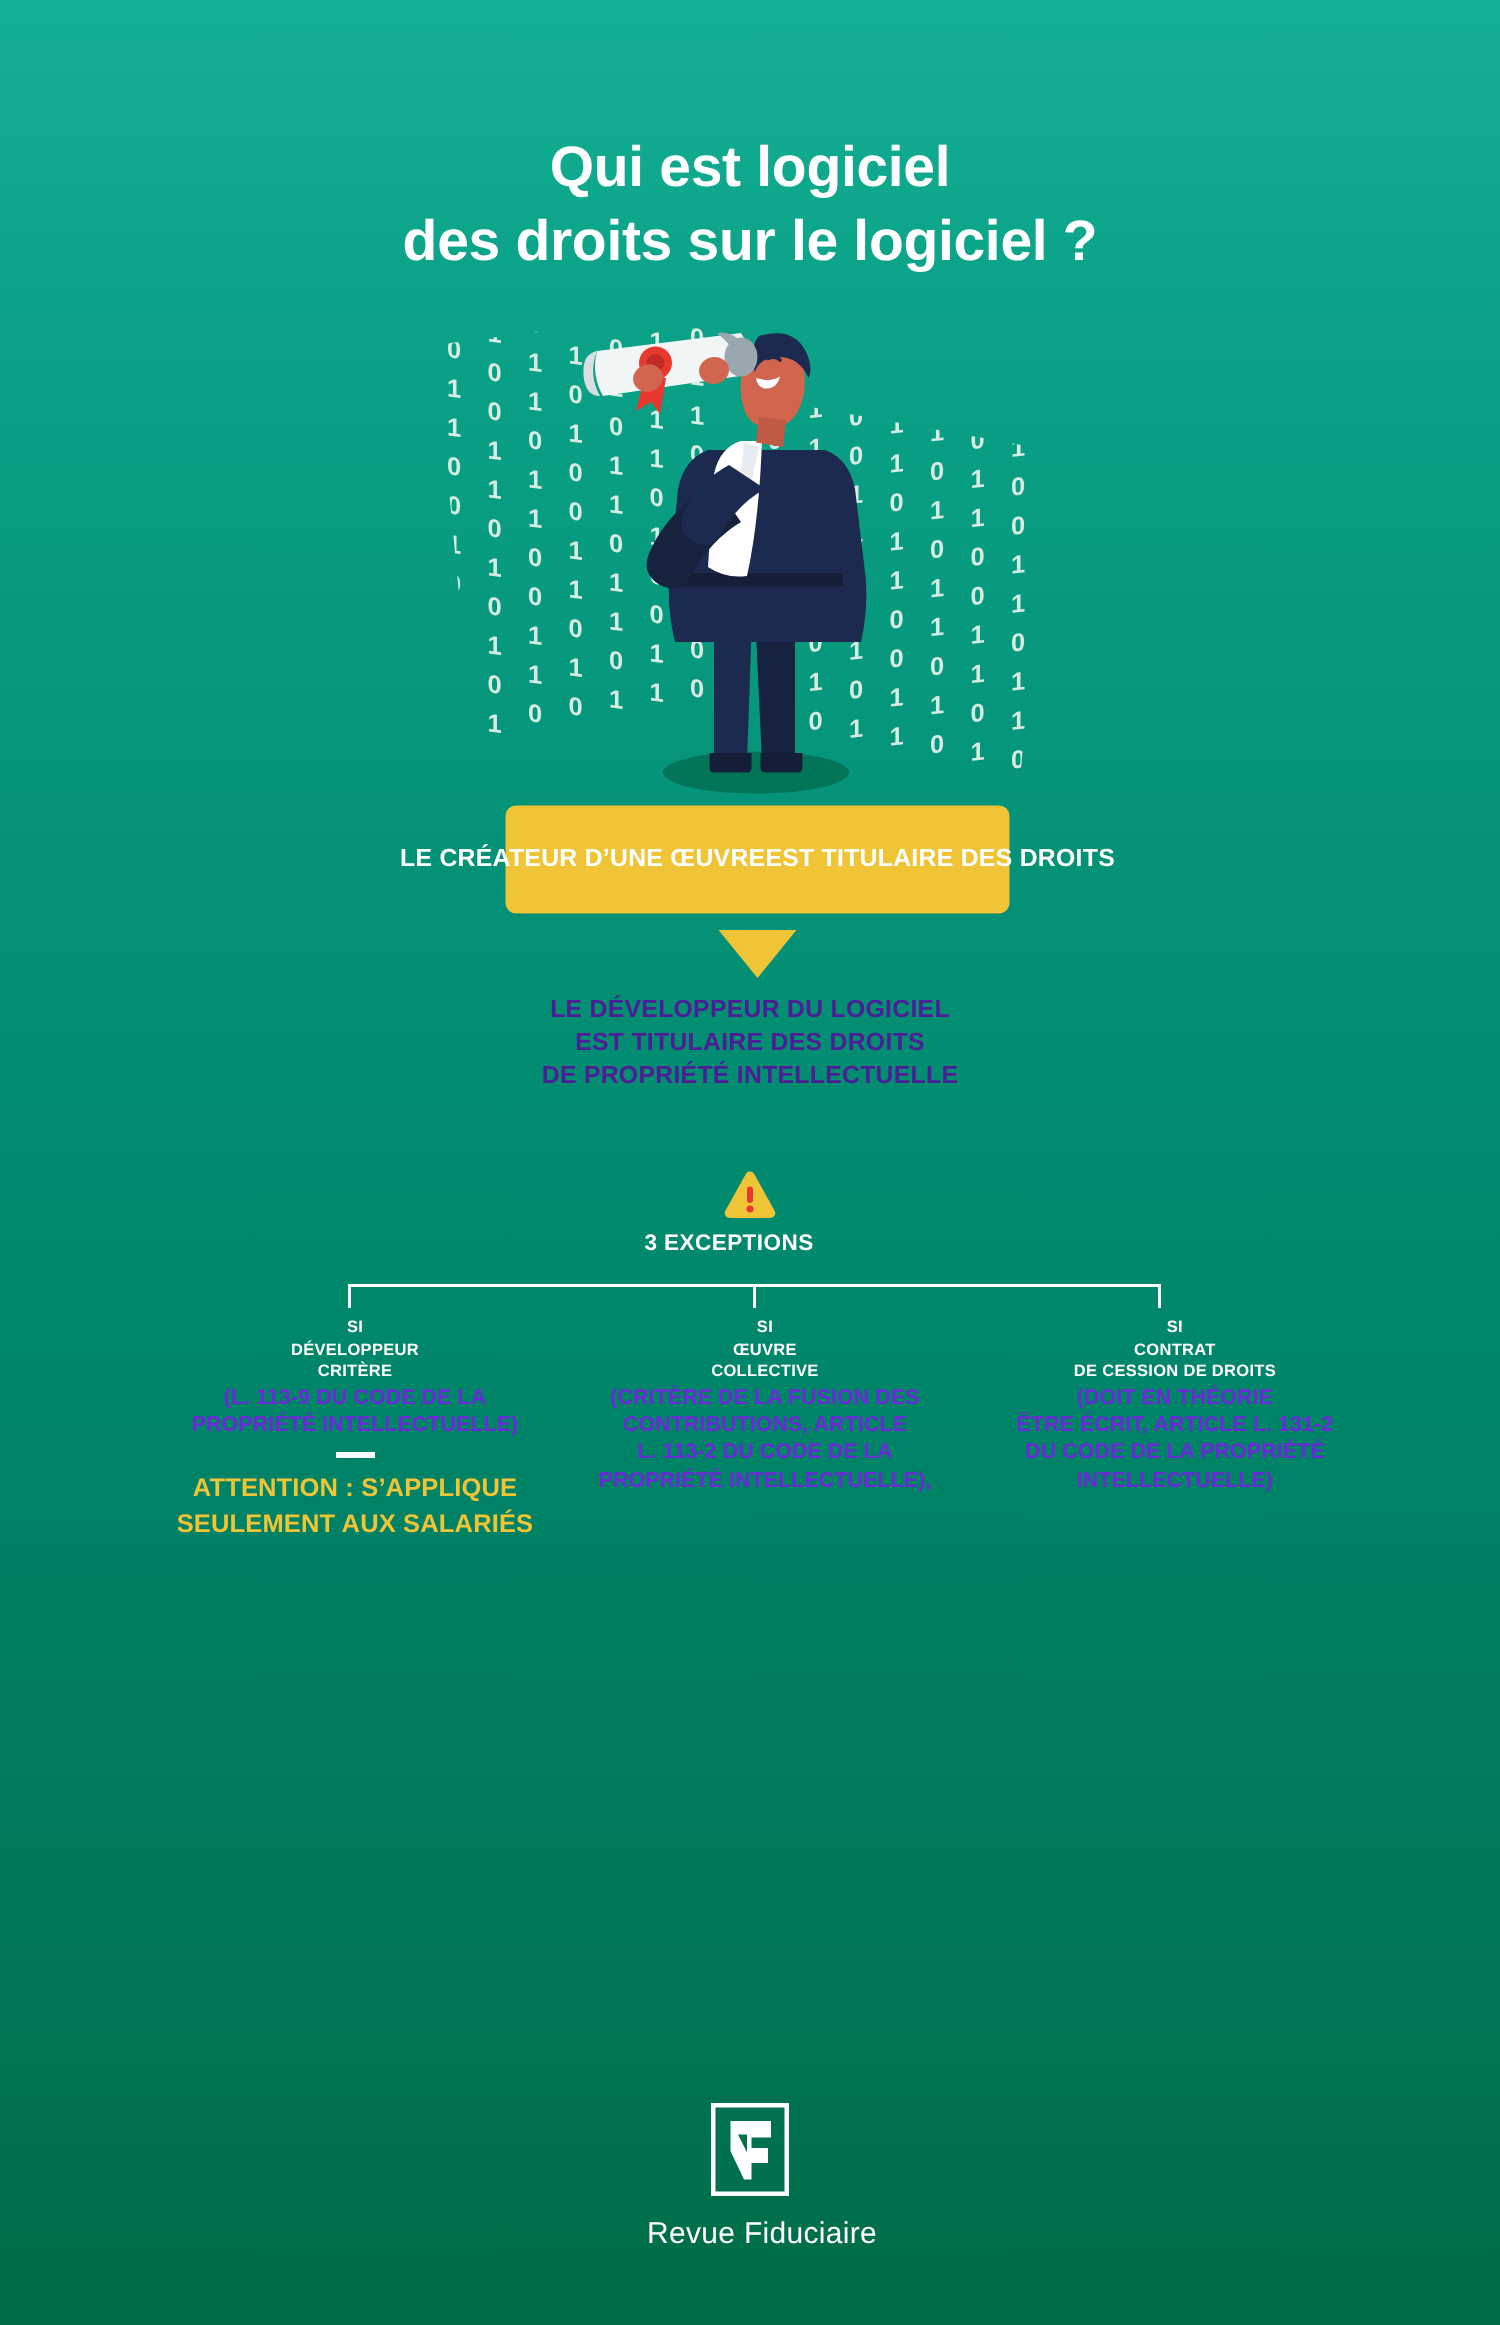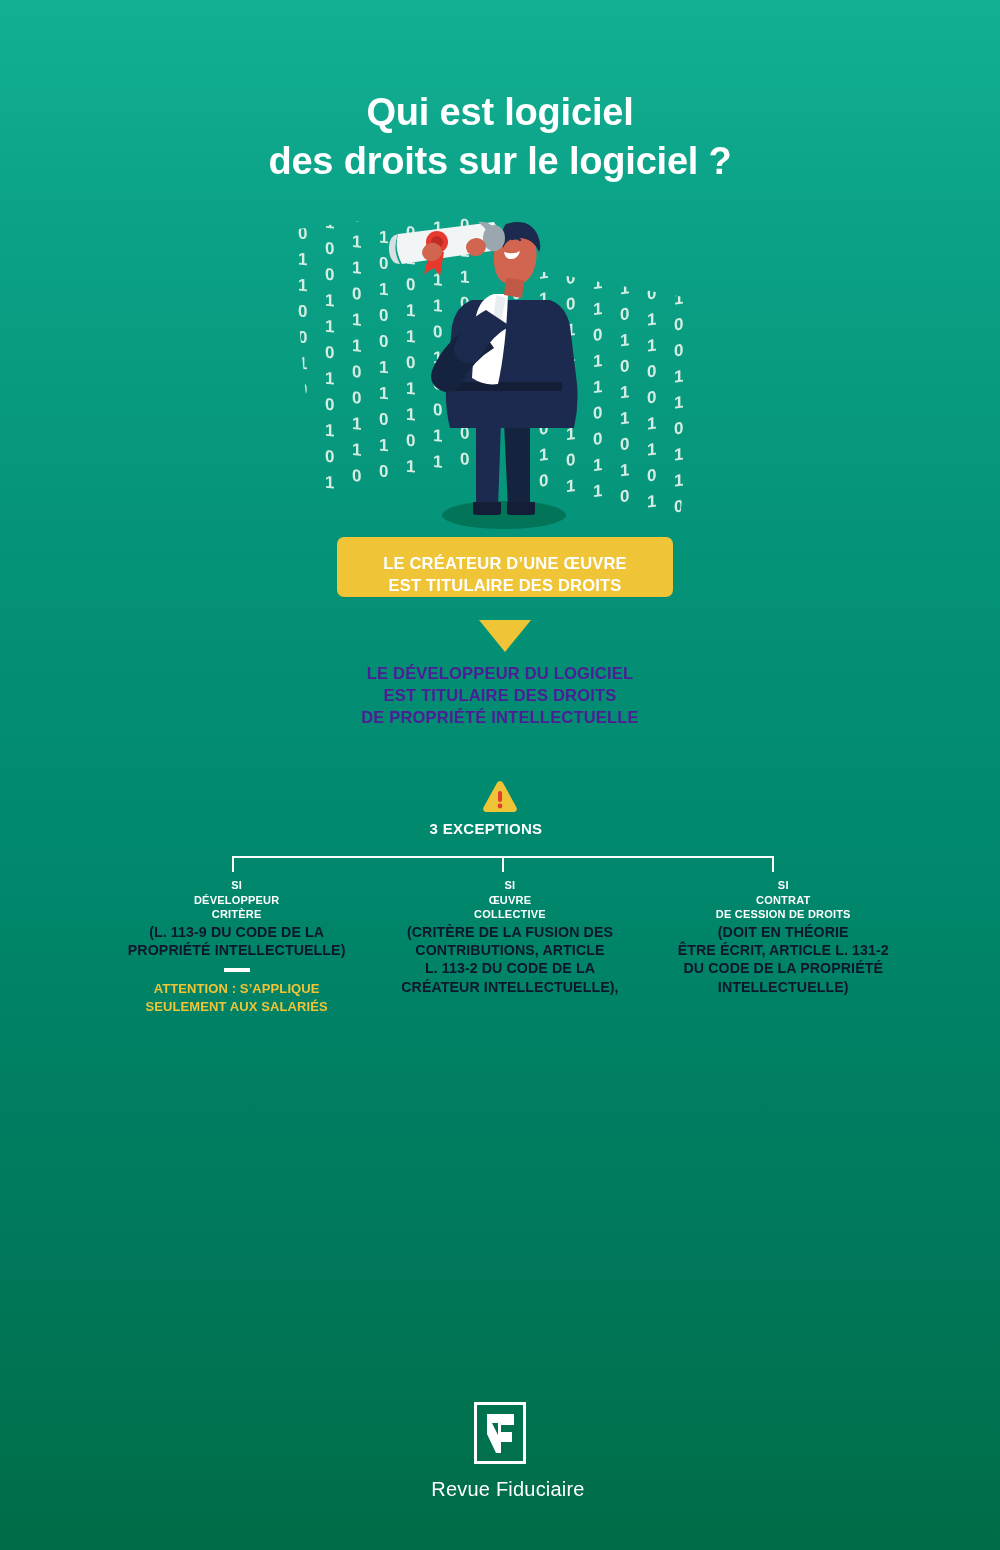--- a/index.html
+++ b/index.html
@@ -21,23 +21,23 @@
     color:#ffffff;
   }
   .title .l2 { display:block; }
 
   
   .illus { position:absolute; top:190px; left:280px; width:450px; height:350px; }
   .illus svg { display:block; }
 
   
   .banner {
-    position:absolute; top:537px; left:337px; width:336px; height:60px;
+    position:absolute; top:537px; left:337px; width:336px; height:72px;
     background:#EFC437; border-radius:7px;
-    display:flex; flex-direction:column; align-items:center; justify-content:flex-end;
+    display:flex; flex-direction:row; align-items:center; justify-content:center;
     box-shadow:0 1px 0 rgba(0,0,0,0.05);
   }
   .banner span {
     display:block; color:#ffffff; font-weight:700;
     font-size:16.5px; line-height:1.33; letter-spacing:0.2px;
     text-align:center; white-space:nowrap;
   }
 
   
   .arrow {
@@ -70,28 +70,28 @@
   
   .cols { position:absolute; top:878px; left:100px; width:820px; display:flex; }
   .col { width:273.3px; padding:0 8px; text-align:center; }
   .col .heads span {
     display:block; font-size:11px; font-weight:700; line-height:1.32;
     letter-spacing:0.2px; color:#ffffff;
   }
   .col .body {
     margin-top:1px;
     font-size:14.2px; font-weight:600; line-height:1.30;
-    letter-spacing:0.1px; color:#0f172a;
+    letter-spacing:0.1px; color:#6d28d9;
   }
   .col .body span { display:block; }
   .dash {
     width:26px; height:3.5px; background:#ffffff;
     margin:9px auto 8px auto;
   }
-  .note { font-size:13px; font-weight:600; line-height:1.42; color:#EFC437; letter-spacing:0.1px; }
+  .note { font-size:17px; font-weight:600; line-height:1.42; color:#EFC437; letter-spacing:0.1px; }
   .note span { display:block; }
 
   
   .footer { position:absolute; top:1402px; left:0; width:1000px; text-align:center; }
   .logo-mark { width:52px; height:62px; margin:0 auto; display:block; }
   .brand { margin-top:14px; font-size:20px; font-weight:400; letter-spacing:0.2px; color:#ffffff;margin-left:16px; }
 </style>
 </head>
 <body>
 
@@ -393,21 +393,21 @@
   <div class="col">
     <div class="heads">
       <span>SI</span>
       <span>ŒUVRE</span>
       <span>COLLECTIVE</span>
     </div>
     <div class="body">
       <span>(CRITÈRE DE LA FUSION DES</span>
       <span>CONTRIBUTIONS, ARTICLE</span>
       <span>L. 113-2 DU CODE DE LA</span>
-      <span>CRÉATEUR INTELLECTUELLE),</span>
+      <span>PROPRIÉTÉ INTELLECTUELLE),</span>
     </div>
   </div>
 
   <div class="col">
     <div class="heads">
       <span>SI</span>
       <span>CONTRAT</span>
       <span>DE CESSION DE DROITS</span>
     </div>
     <div class="body">

